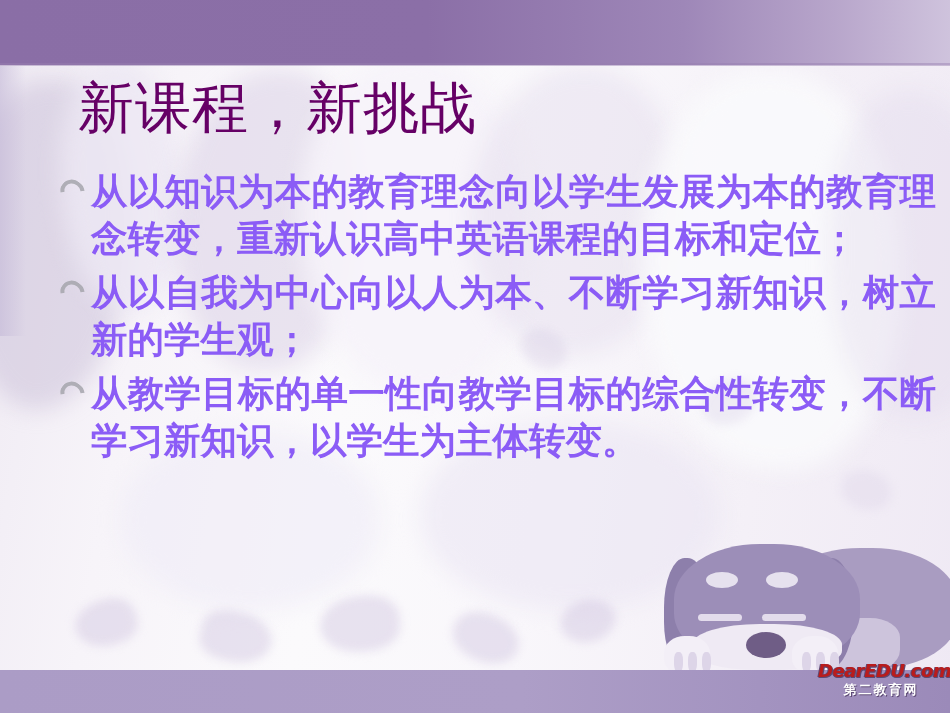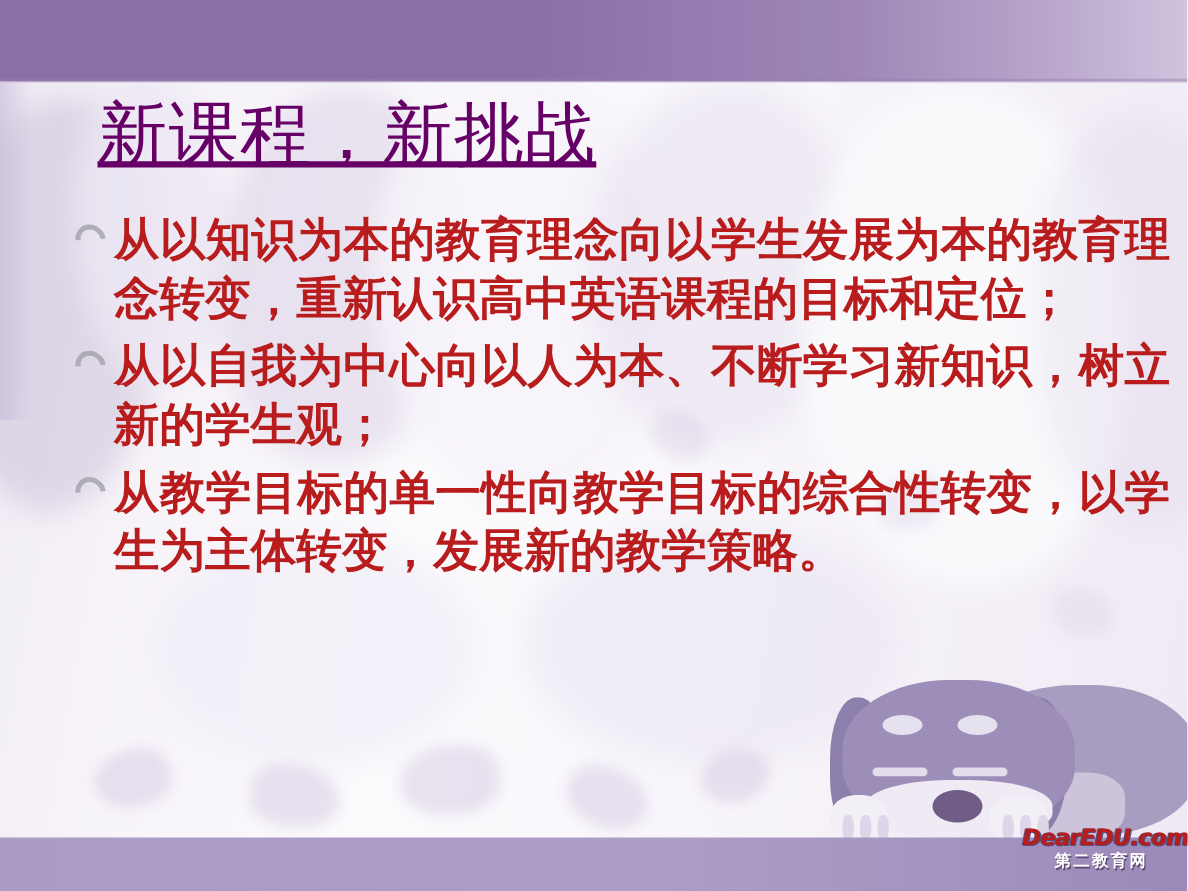--- a/index.html
+++ b/index.html
@@ -150,21 +150,20 @@
     left: 78px;
     top: 78px;
     margin: 0;
     font-family: "DejaVu Serif", "Liberation Serif", serif;
     font-size: 56px;
     line-height: 1.08;
     font-weight: 400;
     color: #660066;
     letter-spacing: 1px;
     white-space: nowrap;
-    text-decoration: underline;
   }
 
   .bullet-list {
     position: absolute;
     left: 56px;
     top: 168px;
     width: 880px;
     margin: 0;
     padding: 0;
     list-style: none;
@@ -189,21 +188,21 @@
     transform: rotate(38deg);
     opacity: .85;
   }
 
   .bullet-text {
     display: block;
     font-family: "DejaVu Sans", "Liberation Sans", sans-serif;
     font-size: 36.5px;
     line-height: 1.30;
     font-weight: 700;
-    color: #b91c1c;
+    color: #8b5cf6;
     letter-spacing: 0px;
     text-align: justify;
     text-justify: inter-character;
   }
 
   
   .watermark {
     position: absolute;
     left: 818px;
     top: 662px;
@@ -299,21 +298,21 @@
         <span class="bullet-text">从以知识为本的教育理念向以学生发展为本的教育理念转变，重新认识高中英语课程的目标和定位；</span>
       </li>
 
       <li class="bullet-item">
         <span class="bullet-marker"></span>
         <span class="bullet-text">从以自我为中心向以人为本、不断学习新知识，树立新的学生观；</span>
       </li>
 
       <li class="bullet-item">
         <span class="bullet-marker"></span>
-        <span class="bullet-text">从教学目标的单一性向教学目标的综合性转变，以学生为主体转变，发展新的教学策略。</span>
+        <span class="bullet-text">从教学目标的单一性向教学目标的综合性转变，不断学习新知识，以学生为主体转变。</span>
       </li>
 
     </ul>
 
     <div class="watermark">
       <span class="wm-main">DearEDU.com</span>
       <span class="wm-sub">第二教育网</span>
     </div>
 
   </div>

